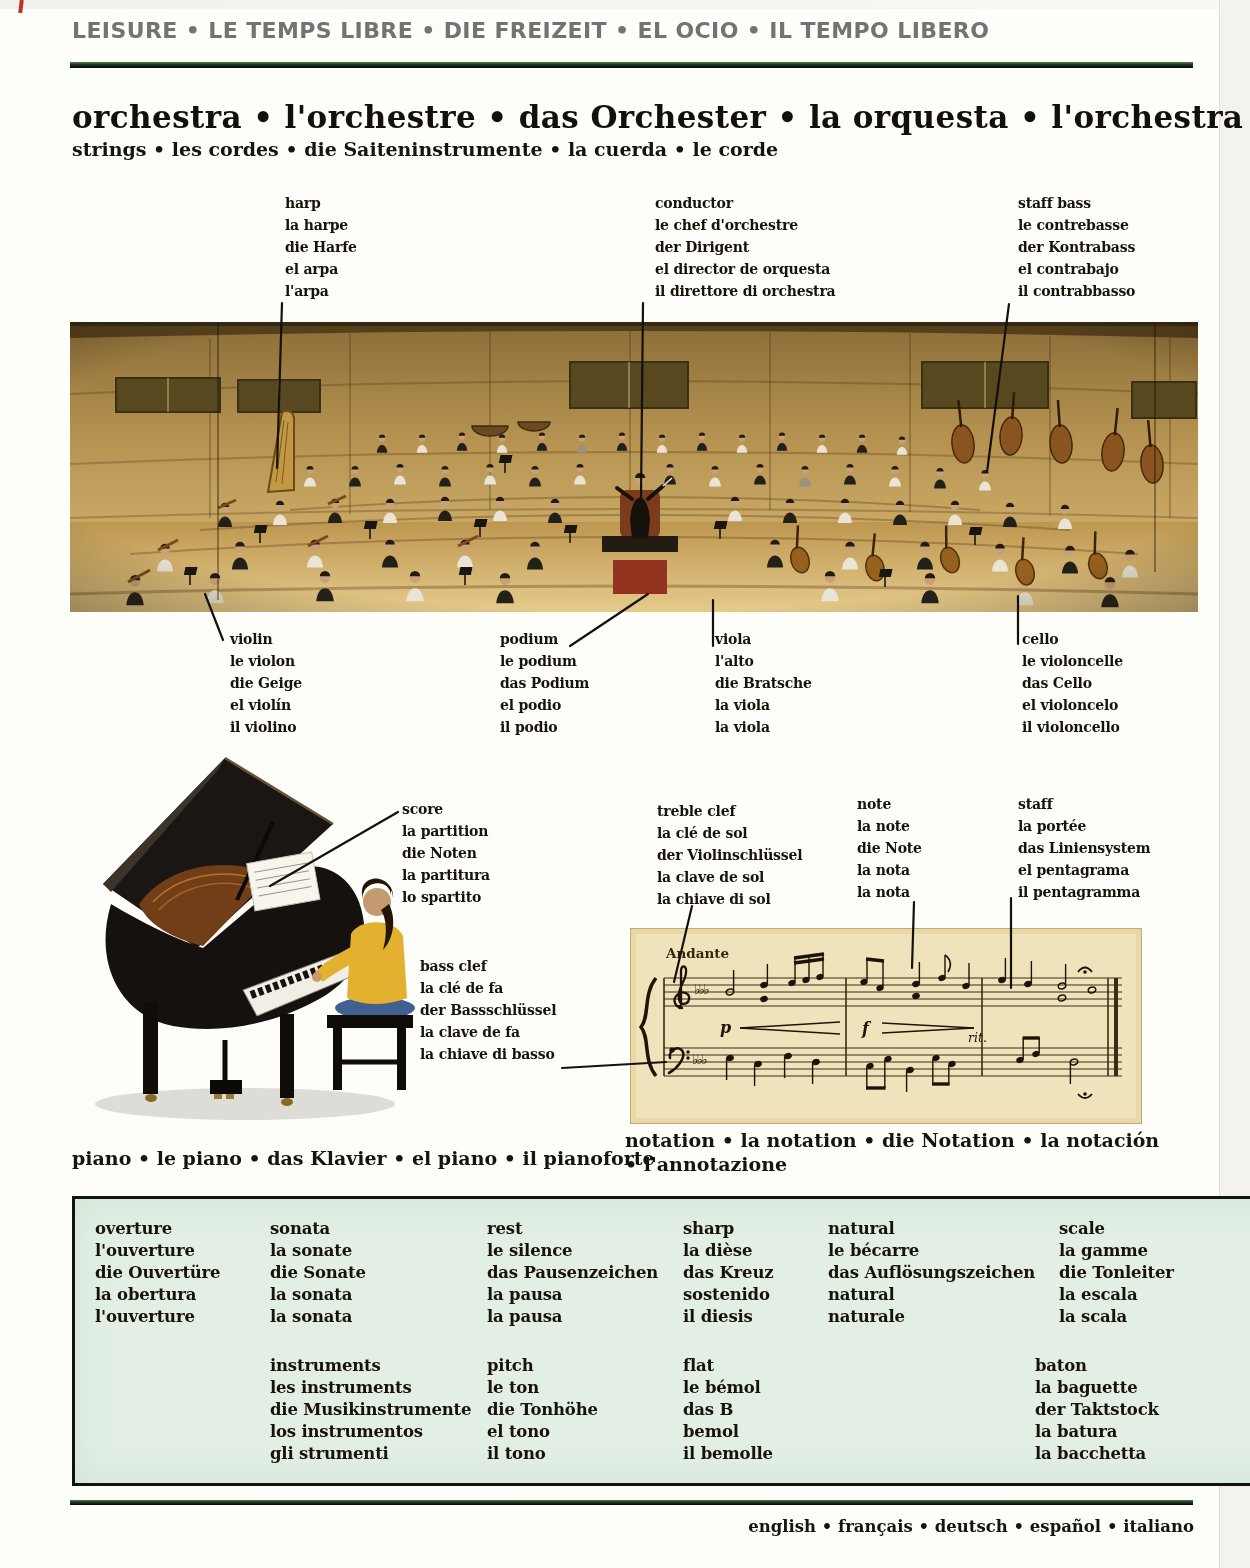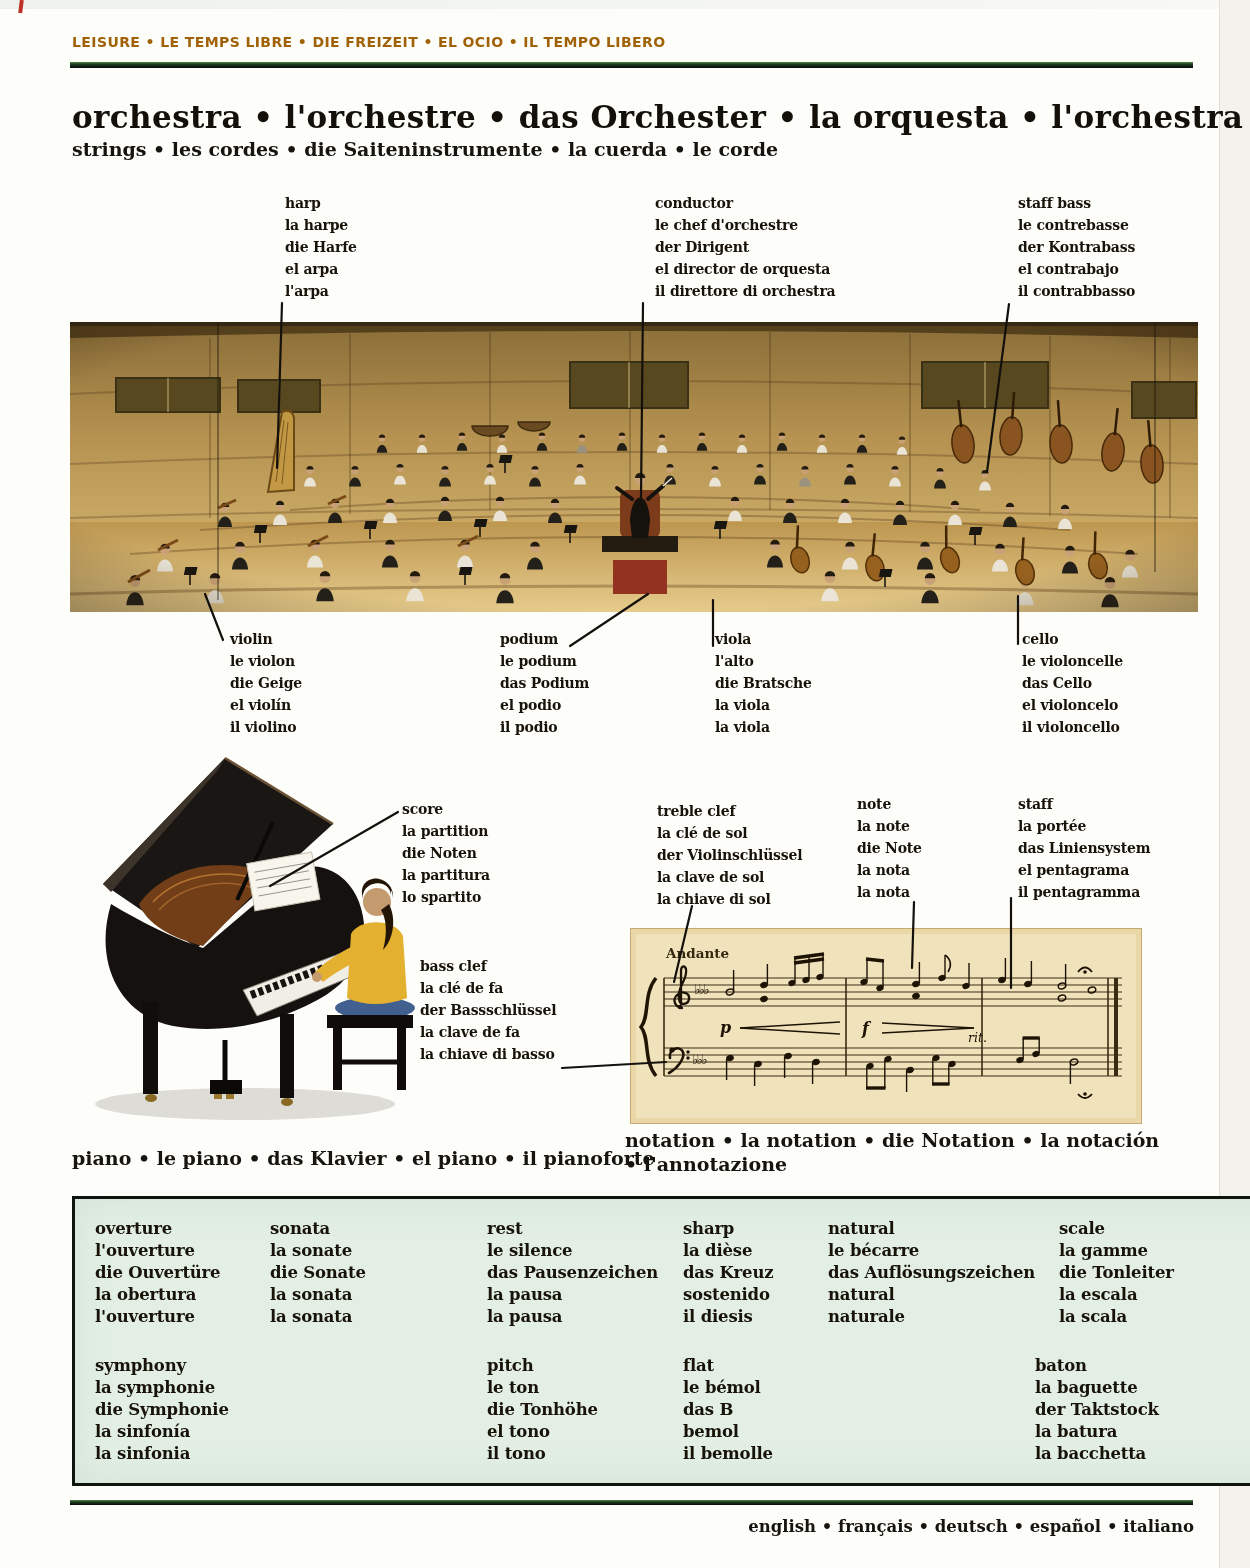--- a/index.html
+++ b/index.html
@@ -7,23 +7,23 @@
     width:1250px;height:1568px;position:relative;overflow:hidden;
     background:#fdfdfa;color:#17130e;
     font-family:"DejaVu Serif", serif;
   }
   .scan-top{position:absolute;left:0;top:0;width:100%;height:9px;
     background:linear-gradient(90deg,#eef2ec,#f8f8f4);}
   .scan-edge{position:absolute;right:0;top:0;width:30px;height:100%;
     background:#f4f2ed;border-left:1px solid #e2dfd7;}
   .scan-tick{position:absolute;left:19px;top:0;width:4px;height:13px;
     background:#c03026;transform:rotate(7deg);}
-  .section-header{position:absolute;left:72px;top:34px;
-    font-family:"DejaVu Sans", sans-serif;font-weight:bold;font-size:14px;
-    letter-spacing:.4px;color:#a16207;white-space:nowrap;}
+  .section-header{position:absolute;left:72px;top:18px;
+    font-family:"DejaVu Sans", sans-serif;font-weight:bold;font-size:22px;
+    letter-spacing:.4px;color:#737373;white-space:nowrap;}
   .rule{position:absolute;left:70px;width:1123px;height:6px;
     background:linear-gradient(180deg,#57824a 0%,#1c3a20 40%,#070707 100%);}
   .top-rule{top:62px;}
   .bottom-rule{top:1500px;height:5px;}
   .page-title{position:absolute;left:72px;top:78px;font-size:31px;
     font-weight:bold;letter-spacing:.4px;color:#131009;white-space:nowrap;}
   .subtitle{position:absolute;left:72px;top:138px;font-size:19px;
     font-weight:bold;white-space:nowrap;}
   .callout{position:absolute;font-size:14px;line-height:22px;
     font-weight:bold;letter-spacing:-.2px;color:#181309;white-space:nowrap;z-index:4;}
@@ -571,26 +571,26 @@
       <div class="line">natural</div>
       <div class="line">naturale</div>
     </div>
   <div class="vocab-block" style="left:984px;top:19px">
       <div class="line">scale</div>
       <div class="line">la gamme</div>
       <div class="line">die Tonleiter</div>
       <div class="line">la escala</div>
       <div class="line">la scala</div>
     </div>
-  <div class="vocab-block" style="left:20px;top:156px">
-      <div class="line">symphony</div>
-      <div class="line">la symphonie</div>
-      <div class="line">die Symphonie</div>
-      <div class="line">la sinfonía</div>
-      <div class="line">la sinfonia</div>
+  <div class="vocab-block" style="left:195px;top:156px">
+      <div class="line">instruments</div>
+      <div class="line">les instruments</div>
+      <div class="line">die Musikinstrumente</div>
+      <div class="line">los instrumentos</div>
+      <div class="line">gli strumenti</div>
     </div>
   <div class="vocab-block" style="left:412px;top:156px">
       <div class="line">pitch</div>
       <div class="line">le ton</div>
       <div class="line">die Tonhöhe</div>
       <div class="line">el tono</div>
       <div class="line">il tono</div>
     </div>
   <div class="vocab-block" style="left:608px;top:156px">
       <div class="line">flat</div>

